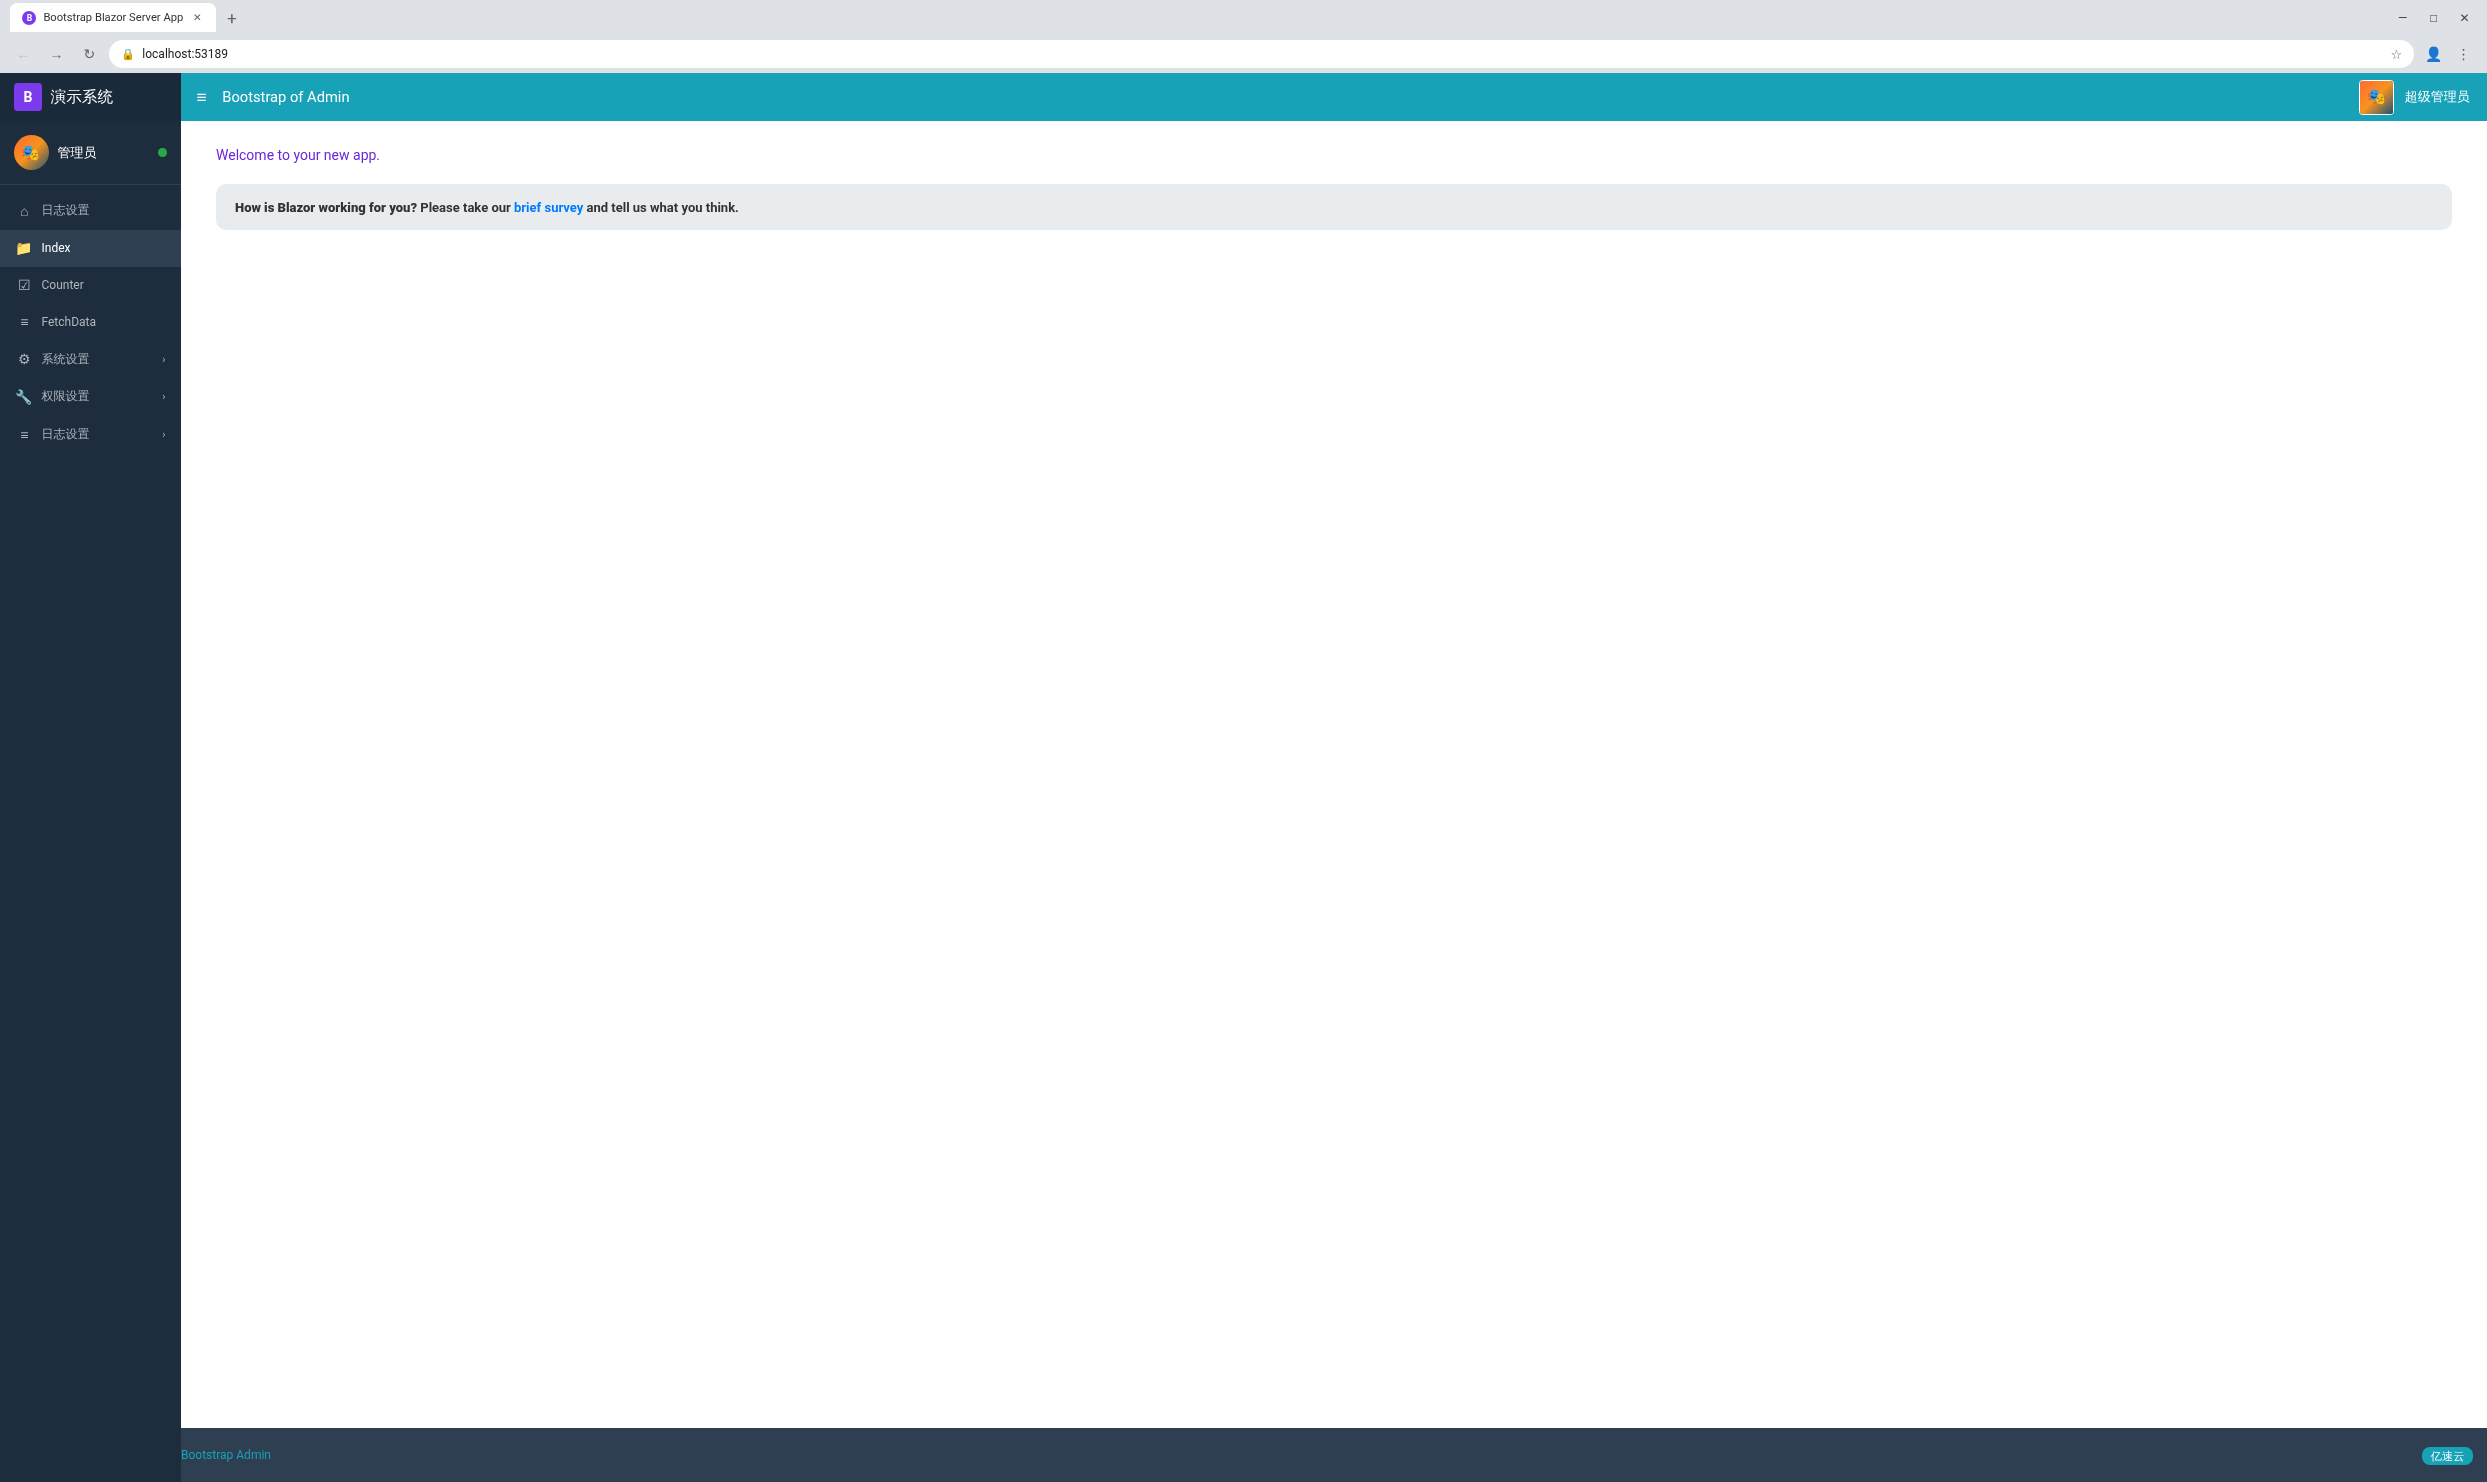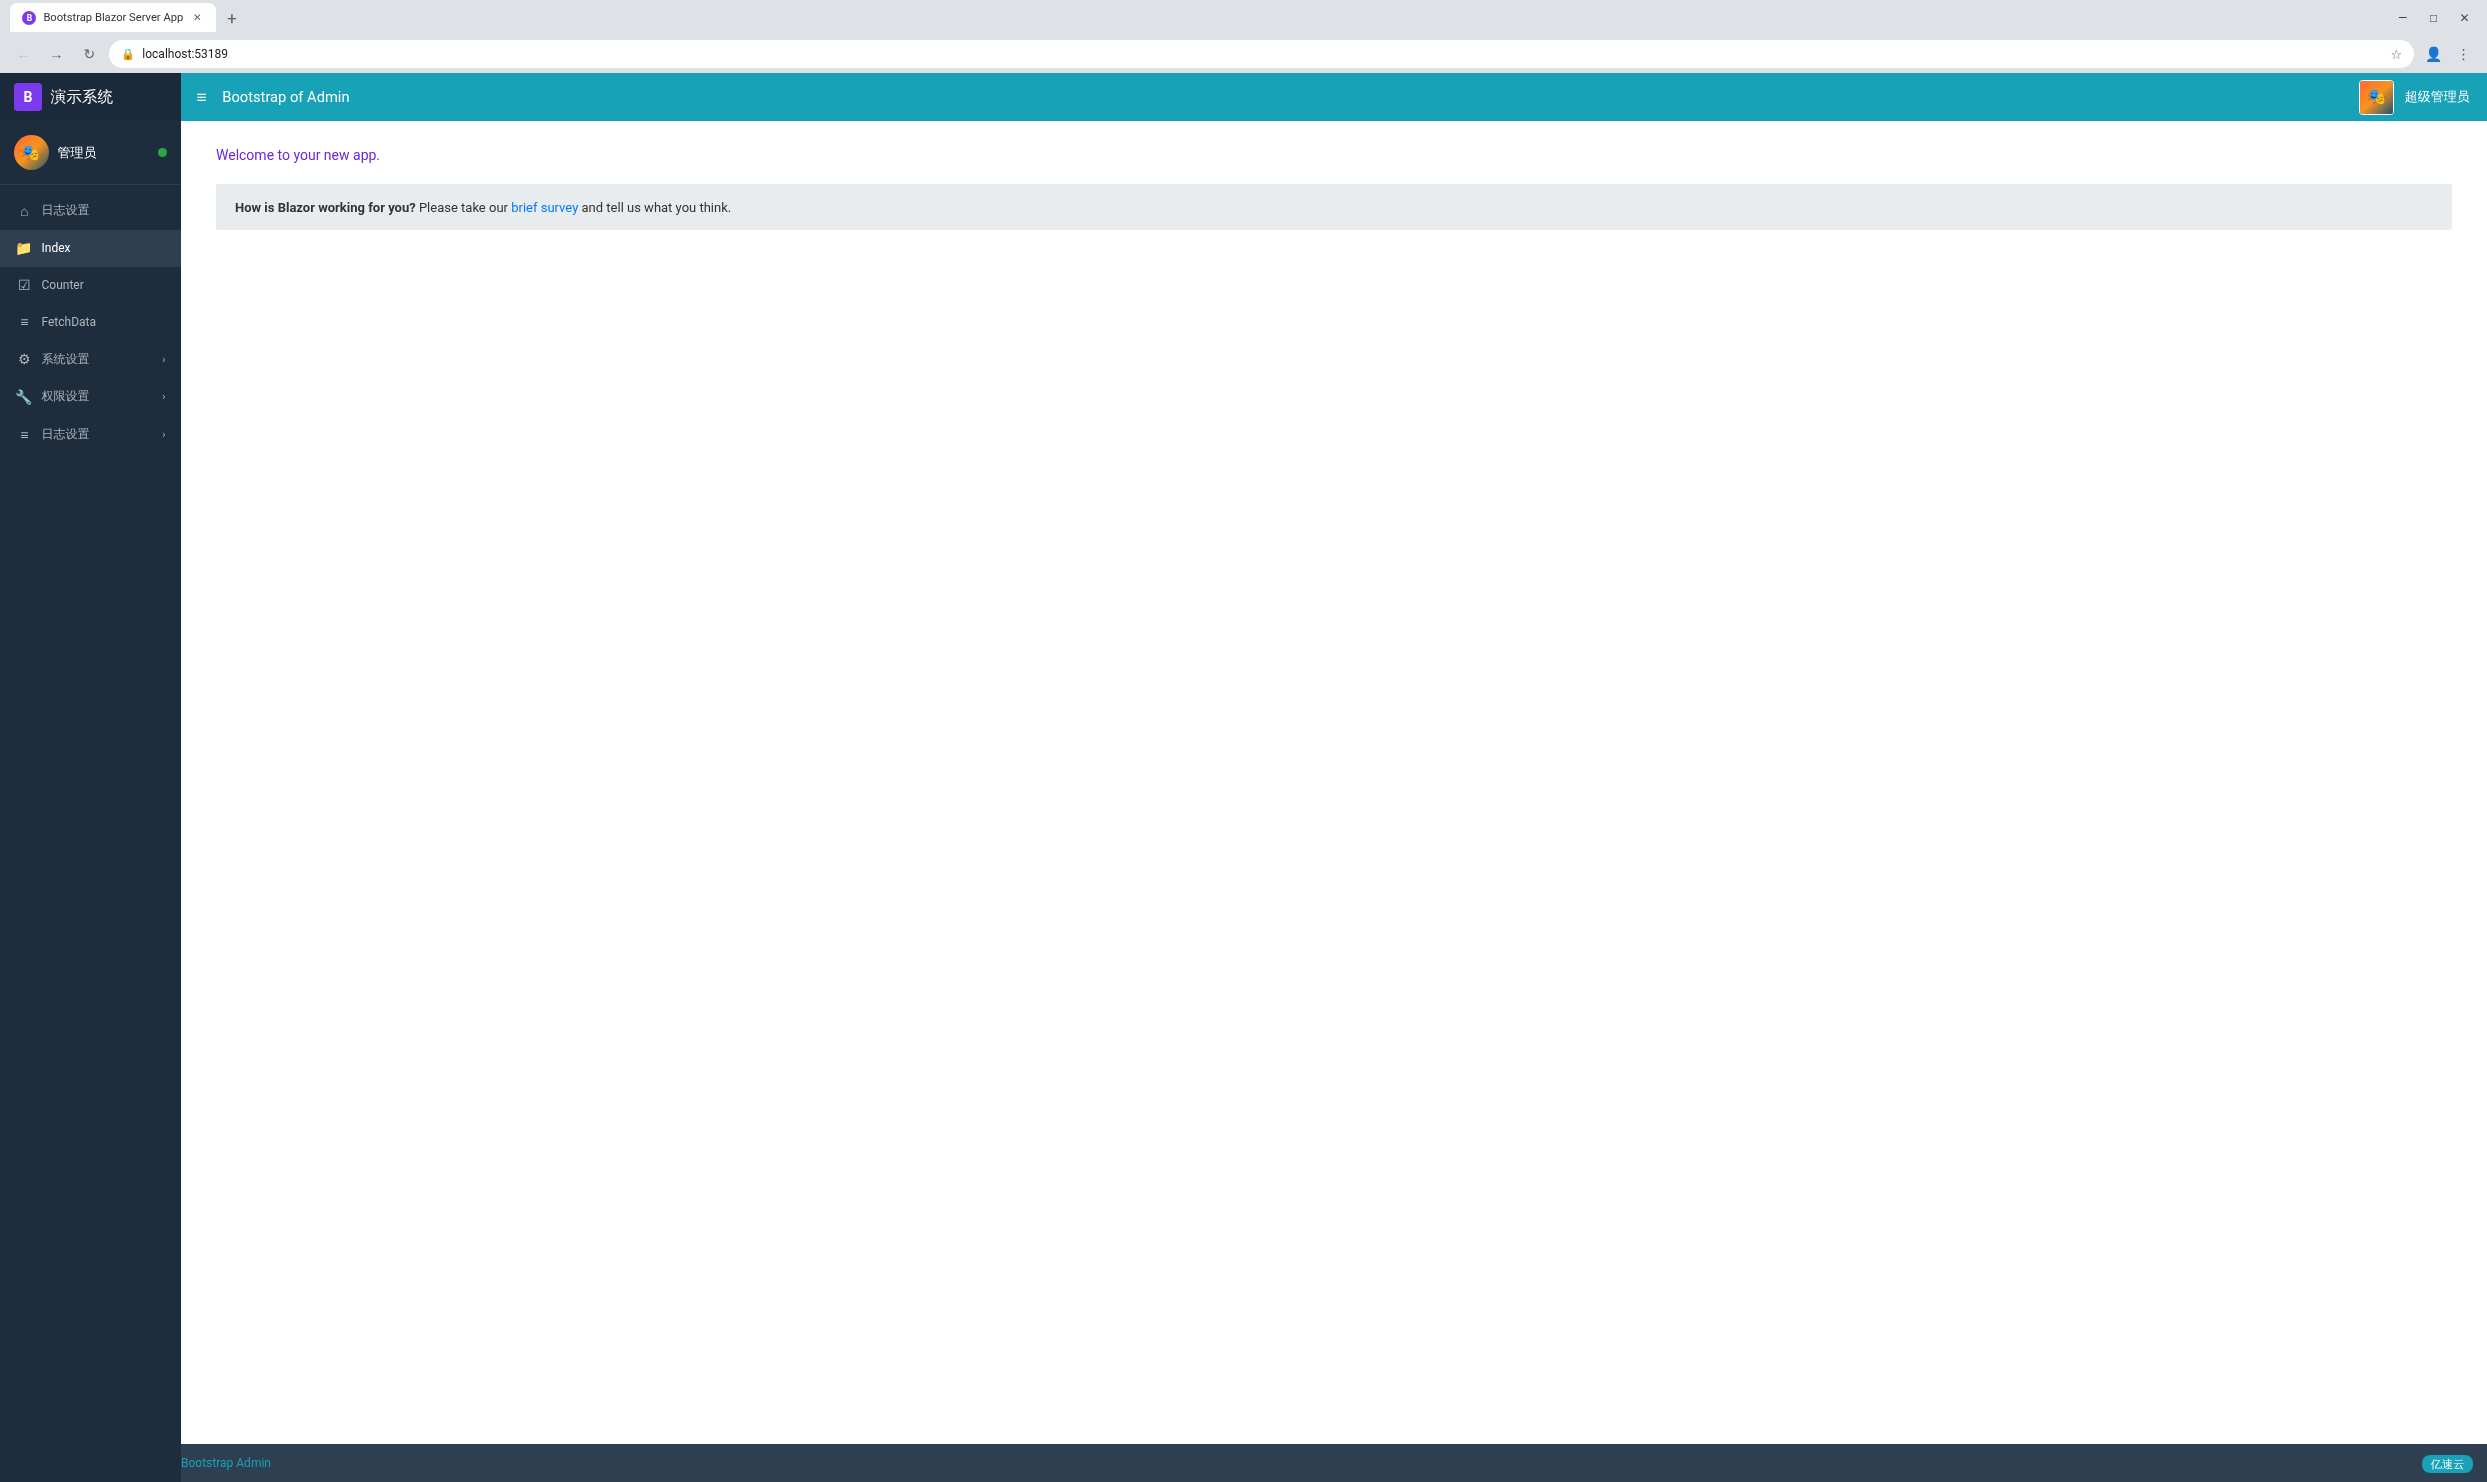--- a/index.html
+++ b/index.html
@@ -309,34 +309,35 @@
       color: #212529;
       margin-bottom: 8.6px;
     }
     .page-subtitle {
       font-size: 14px;
       color: #6d28d9;
       margin-bottom: 21px;
     }
     .survey-box {
       background: #e9ecef;
-      border-radius: 2px;
+      border-radius: 10px;
       padding: 15.6px 19px;
       font-size: 13px;
       color: #333;
+      font-weight: bold;
     }
     .survey-link {
       color: #007bff;
       text-decoration: none;
     }
 
     
     .footer {
       background: #2d3f50;
-      height: 38px;
+      height: 54px;
       display: flex;
       align-items: center;
       justify-content: center;
       gap: 17.3px;
     }
     .footer-link {
       color: #17a2b8;
       font-size: 12px;
       text-decoration: none;
       cursor: pointer;

